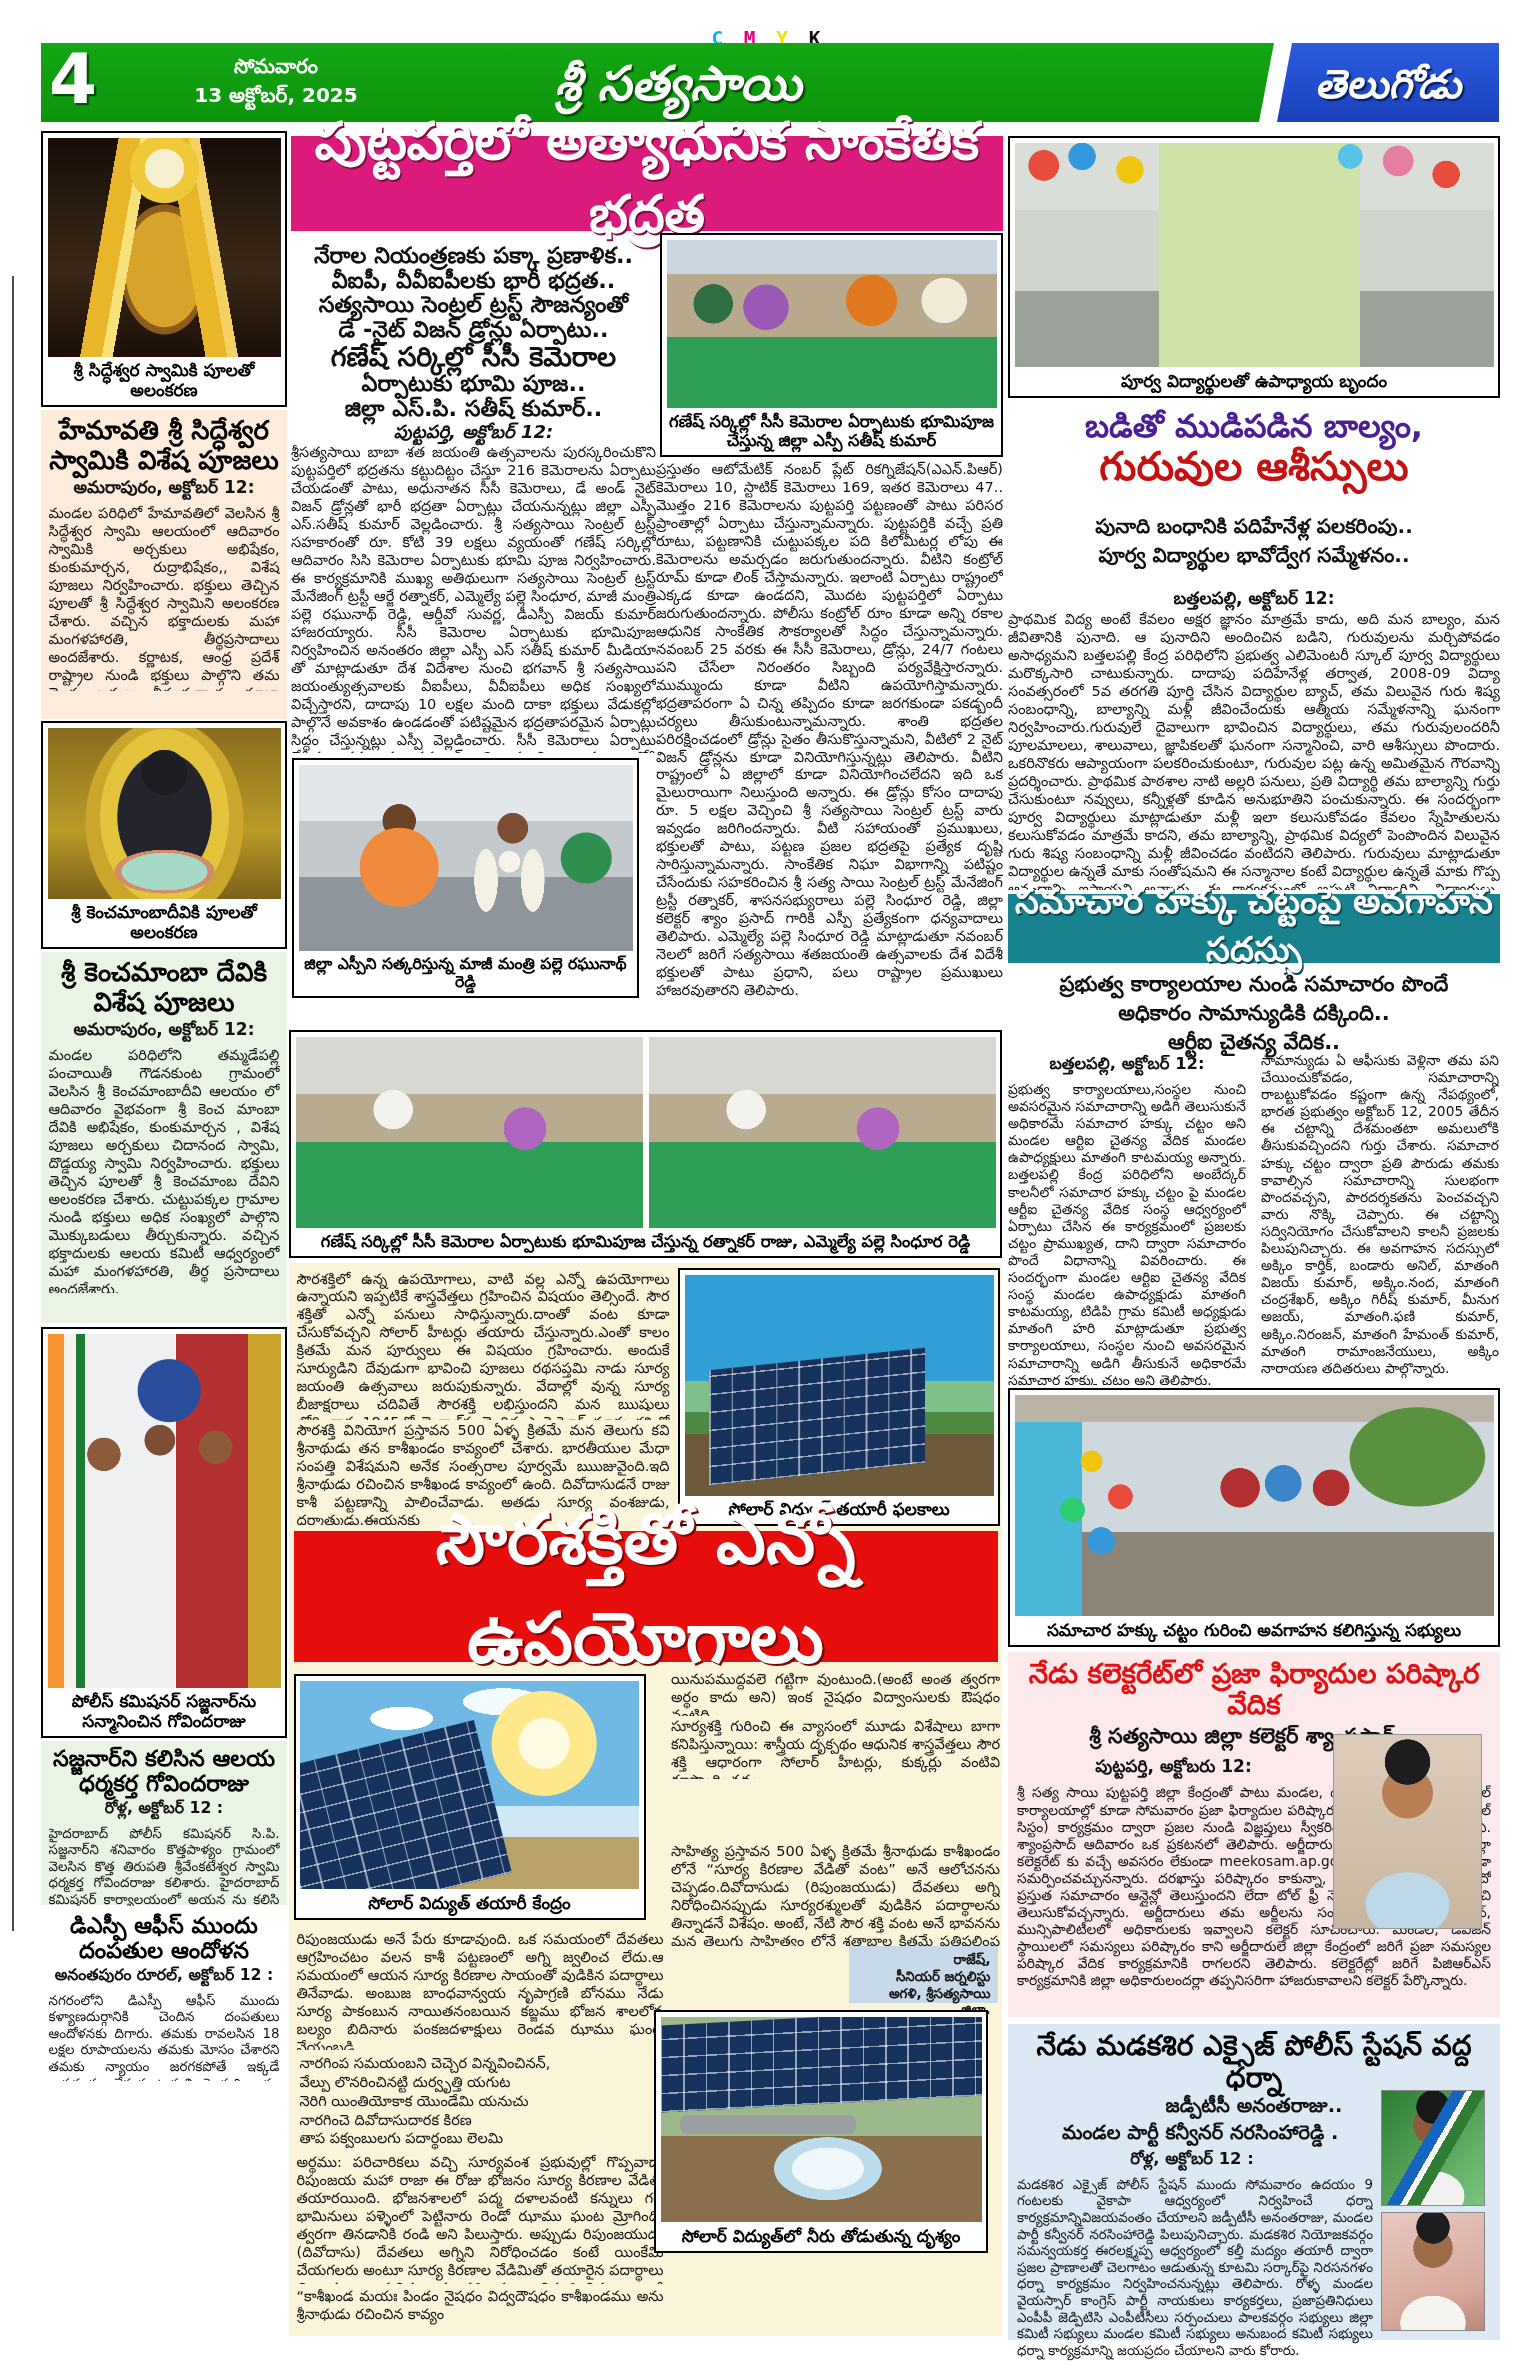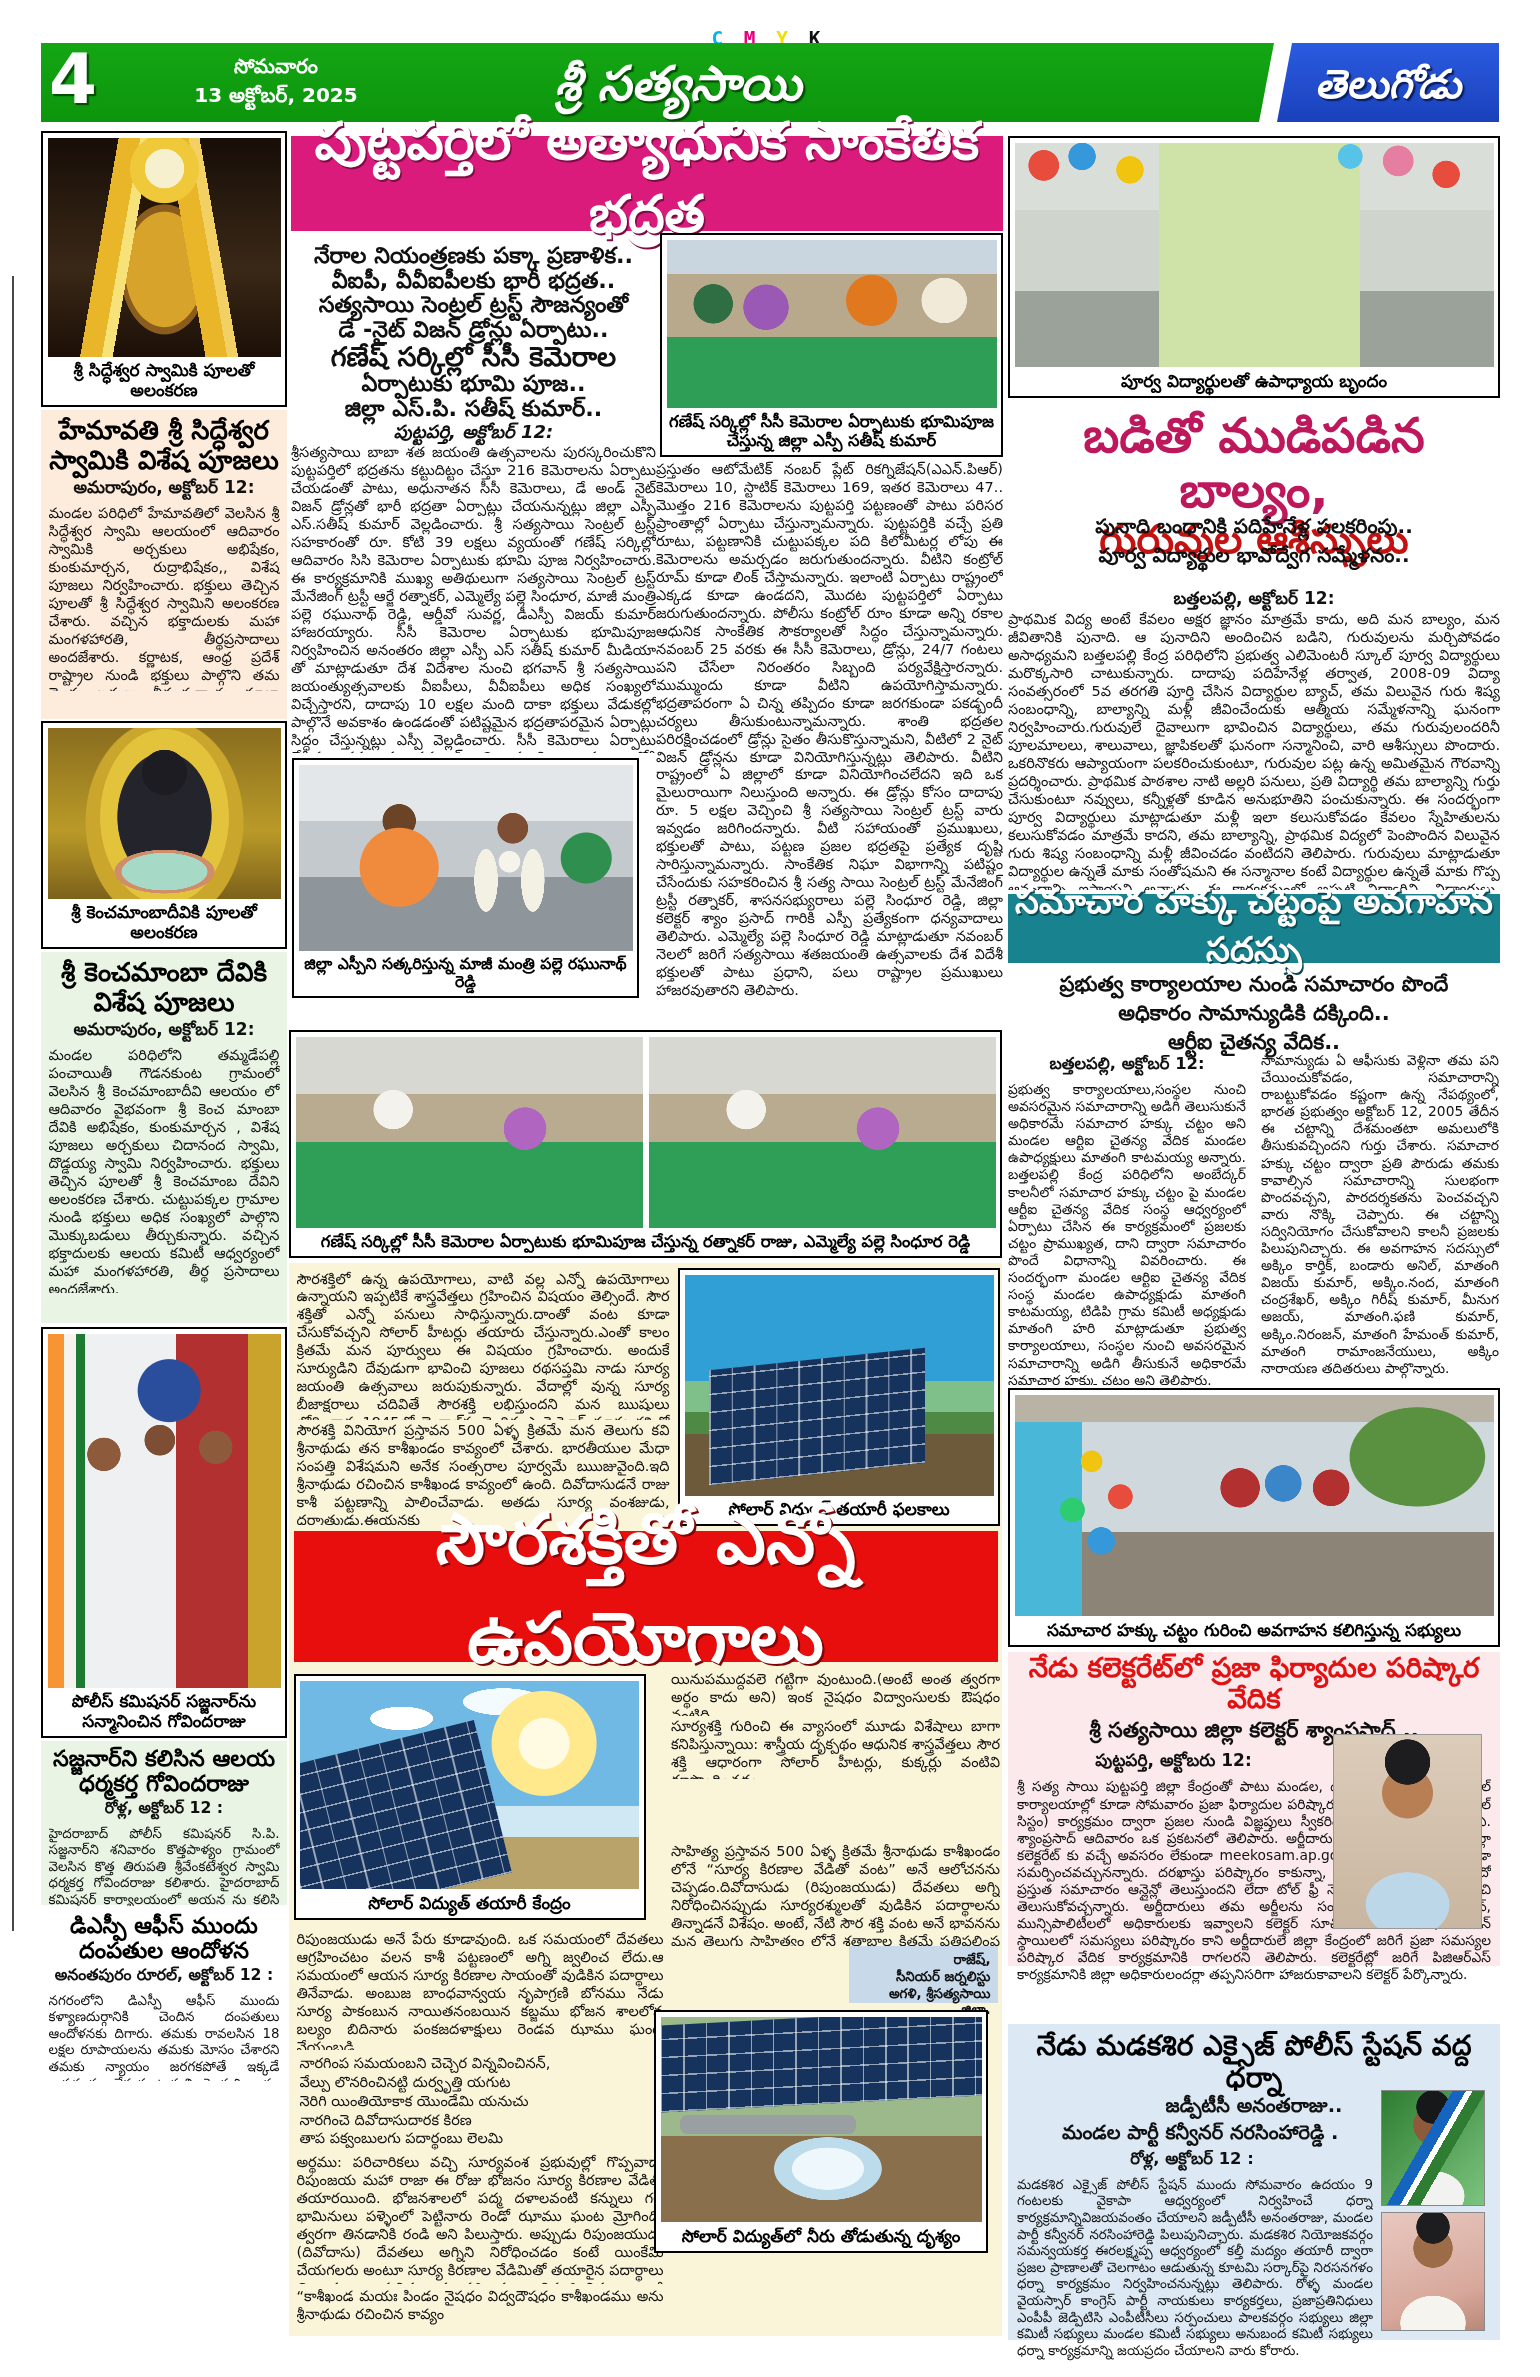--- a/index.html
+++ b/index.html
@@ -261,21 +261,21 @@
       </div>
       <div class="caption">సోలార్ విద్యుత్‌లో నీరు తోడుతున్న దృశ్యం</div>
     </div>
   </div>
 
   <div class="abs frame" style="left:1008px;top:136px;width:492px;height:262px;">
     <div class="ph ph-group"></div>
     <div class="caption">పూర్వ విద్యార్థులతో ఉపాధ్యాయ బృందం</div>
   </div>
   <div class="abs" style="left:1008px;top:408px;width:492px;">
-    <div class="headline" style="font-size:48px;color:#be185d;">బడితో ముడిపడిన బాల్యం,</div>
+    <div class="headline" style="font-size:32px;color:#4c1d95;">బడితో ముడిపడిన బాల్యం,</div>
     <div class="headline" style="font-size:40px;color:#c41111;">గురువుల ఆశీస్సులు</div>
   </div>
   <div class="abs" style="left:1008px;top:514px;width:492px;">
     <div class="deckline" style="font-size:20px;">పునాది బంధానికి పదిహేనేళ్ల పలకరింపు..</div>
     <div class="deckline" style="font-size:20px;">పూర్వ విద్యార్థుల భావోద్వేగ సమ్మేళనం..</div>
   </div>
   <div class="abs dateline" style="left:1008px;top:586px;width:492px;">బత్తలపల్లి, అక్టోబర్ 12:</div>
   <div class="abs body" style="left:1008px;top:611px;width:492px;height:279px;">ప్రాథమిక విద్య అంటే కేవలం అక్షర జ్ఞానం మాత్రమే కాదు, అది మన బాల్యం, మన జీవితానికి పునాది. ఆ పునాదిని అందించిన బడిని, గురువులను మర్చిపోవడం అసాధ్యమని బత్తలపల్లి కేంద్ర పరిధిలోని ప్రభుత్వ ఎలిమెంటరీ స్కూల్ పూర్వ విద్యార్థులు మరొక్కసారి చాటుకున్నారు. దాదాపు పదిహేనేళ్ల తర్వాత, 2008-09 విద్యా సంవత్సరంలో 5వ తరగతి పూర్తి చేసిన విద్యార్థుల బ్యాచ్, తమ విలువైన గురు శిష్య సంబంధాన్ని, బాల్యాన్ని మళ్లీ జీవించేందుకు ఆత్మీయ సమ్మేళనాన్ని ఘనంగా నిర్వహించారు.గురువులే దైవాలుగా భావించిన విద్యార్థులు, తమ గురువులందరినీ పూలమాలలు, శాలువాలు, జ్ఞాపికలతో ఘనంగా సన్మానించి, వారి ఆశీస్సులు పొందారు. ఒకరినొకరు ఆప్యాయంగా పలకరించుకుంటూ, గురువుల పట్ల ఉన్న అమితమైన గౌరవాన్ని ప్రదర్శించారు. ప్రాథమిక పాఠశాల నాటి అల్లరి పనులు, ప్రతి విద్యార్థి తమ బాల్యాన్ని గుర్తు చేసుకుంటూ నవ్వులు, కన్నీళ్లతో కూడిన అనుభూతిని పంచుకున్నారు. ఈ సందర్భంగా పూర్వ విద్యార్థులు మాట్లాడుతూ మళ్లీ ఇలా కలుసుకోవడం కేవలం స్నేహితులను కలుసుకోవడం మాత్రమే కాదని, తమ బాల్యాన్ని, ప్రాథమిక విద్యలో పెంపొందిన విలువైన గురు శిష్య సంబంధాన్ని మళ్లీ జీవించడం వంటిదని తెలిపారు. గురువులు మాట్లాడుతూ విద్యార్థుల ఉన్నతే మాకు సంతోషమని ఈ సన్మానాల కంటే విద్యార్థుల ఉన్నతే మాకు గొప్ప ఆనందాన్ని ఇస్తాయని అన్నారు. ఈ కార్యక్రమంలో అప్పటి విద్యార్థిని, విద్యార్థులు, ఉపాధ్యాయులు పాల్గొన్నారు</div>
 
   <div class="abs banner" style="left:1008px;top:894px;width:492px;height:69px;background:#18828f;font-size:34px;text-shadow:1.5px 1.5px 0 #0b4a52;">సమాచార హక్కు చట్టంపై అవగాహన సదస్సు</div>
@@ -288,21 +288,21 @@
     <div class="dateline" style="font-size:16.4px;">బత్తలపల్లి, అక్టోబర్ 12:</div>
     <div class="body" style="height:304px;font-size:13.8px;">ప్రభుత్వ కార్యాలయాలు,సంస్థల నుంచి అవసరమైన సమాచారాన్ని అడిగి తెలుసుకునే అధికారమే సమాచార హక్కు చట్టం అని మండల ఆర్టిఐ చైతన్య వేదిక  మండల ఉపాధ్యక్షులు మాతంగి కాటమయ్య అన్నారు. బత్తలపల్లి కేంద్ర పరిధిలోని అంబేద్కర్ కాలనీలో సమాచార హక్కు చట్టం పై మండల ఆర్టీఐ చైతన్య వేదిక సంస్థ ఆధ్వర్యంలో ఏర్పాటు చేసిన ఈ కార్యక్రమంలో ప్రజలకు చట్టం ప్రాముఖ్యత, దాని ద్వారా సమాచారం పొందే విధానాన్ని వివరించారు. ఈ సందర్భంగా మండల ఆర్టిఐ చైతన్య వేదిక సంస్థ మండల ఉపాధ్యక్షుడు మాతంగి కాటమయ్య, టిడిపి గ్రామ కమిటీ అధ్యక్షుడు మాతంగి హరి మాట్లాడుతూ ప్రభుత్వ కార్యాలయాలు, సంస్థల నుంచి అవసరమైన సమాచారాన్ని అడిగి తీసుకునే అధికారమే సమాచార హక్కు చట్టం అని తెలిపారు.</div>
   </div>
   <div class="abs body" style="left:1261px;top:1052px;width:238px;height:329px;font-size:13.8px;">సామాన్యుడు ఏ ఆఫీసుకు వెళ్లినా తమ పని చేయించుకోవడం, సమాచారాన్ని రాబట్టుకోవడం కష్టంగా ఉన్న నేపథ్యంలో, భారత ప్రభుత్వం అక్టోబర్ 12, 2005 తేదీన ఈ చట్టాన్ని దేశమంతటా అమలులోకి తీసుకువచ్చిందని గుర్తు చేశారు. సమాచార హక్కు చట్టం ద్వారా ప్రతి పౌరుడు తమకు కావాల్సిన సమాచారాన్ని సులభంగా పొందవచ్చని, పారదర్శకతను పెంచవచ్చని వారు నొక్కి చెప్పారు. ఈ చట్టాన్ని సద్వినియోగం చేసుకోవాలని కాలనీ ప్రజలకు పిలుపునిచ్చారు. ఈ అవగాహన సదస్సులో అక్కిం కార్తిక్, బండారు అనిల్, మాతంగి విజయ్ కుమార్, అక్కిం.నంద, మాతంగి చంద్రశేఖర్, అక్కిం గిరీష్ కుమార్, మీనుగ అజయ్, మాతంగి.ఫణి కుమార్, అక్కిం.నిరంజన్, మాతంగి హేమంత్ కుమార్, మాతంగి రామాంజనేయులు, అక్కిం నారాయణ తదితరులు పాల్గొన్నారు.</div>
 
   <div class="abs frame" style="left:1008px;top:1388px;width:492px;height:259px;">
     <div class="ph ph-rti"></div>
     <div class="caption">సమాచార హక్కు చట్టం గురించి అవగాహన కలిగిస్తున్న సభ్యులు</div>
   </div>
 
-  <div class="abs" style="left:1008px;top:1652px;width:492px;height:314px;background:#fbe9ec;padding:0 9px;">
+  <div class="abs" style="left:1008px;top:1652px;width:492px;height:365px;background:#fbe9ec;padding:6px 9px;">
     <div class="headline" style="font-size:27.6px;color:#e01212;">నేడు కలెక్టరేట్‌లో ప్రజా ఫిర్యాదుల పరిష్కార వేదిక</div>
     <div class="deckline" style="font-size:21px;margin:3px 0;">శ్రీ సత్యసాయి జిల్లా కలెక్టర్ శ్యాంప్రసాద్ ..</div>
     <div class="ph-collector abs" style="left:325px;top:82px;width:149px;height:195px;border:0.7px solid #999;"></div>
     <div class="dateline" style="width:313px;">పుట్టపర్తి, అక్టోబరు 12:</div>
     <div class="body" style="height:253px;font-size:13.8px;">శ్రీ సత్య సాయి పుట్టపర్తి జిల్లా కేంద్రంతో పాటు మండల, డివిజన్ కేంద్రాలు, మునిసిపల్ కార్యాలయాల్లో కూడా సోమవారం ప్రజా ఫిర్యాదుల పరిష్కార వేదిక (పబ్లిక్ గ్రీవెన్స్ రెడ్రెస్సల్ సిస్టం) కార్యక్రమం ద్వారా ప్రజల నుండి విజ్ఞప్తులు స్వీకరించనున్నట్లు జిల్లా కలెక్టర్ ఏ. శ్యాంప్రసాద్ ఆదివారం ఒక ప్రకటనలో తెలిపారు. అర్జీదారులు తమ దరఖాస్తులను జిల్లా కలెక్టరేట్ కు వచ్చే అవసరం లేకుండా meekosam.ap.gov.inలో ఆన్లైన్ ద్వారా కూడా సమర్పించవచ్చునన్నారు. దరఖాస్తు పరిష్కారం కాకున్నా, పరిష్కారం ఏ దశలో ఉందో ప్రస్తుత సమాచారం ఆన్లైన్లో తెలుస్తుందని లేదా టోల్ ఫ్రీ నెంబర్ 1100 ను సంప్రదించి తెలుసుకోవచ్చన్నారు. అర్జీదారులు తమ అర్జీలను సంబంధిత మండల, డివిజన్, మున్సిపాలిటీలలో అధికారులకు ఇవ్వాలని కలెక్టర్ సూచించారు. మండల, డివిజన్ స్థాయిలలో సమస్యలు పరిష్కారం కాని అర్జీదారులే జిల్లా కేంద్రంలో జరిగే ప్రజా సమస్యల పరిష్కార వేదిక కార్యక్రమానికి రాగలరని తెలిపారు. కలెక్టరేట్లో జరిగే పిజిఆర్ఎస్ కార్యక్రమానికి జిల్లా అధికారులందర్లా తప్పనిసరిగా హాజరుకావాలని కలెక్టర్ పేర్కొన్నారు.</div>
   </div>
 
   <div class="abs" style="left:1008px;top:2024px;width:492px;height:316px;background:#dce9f4;padding:6px 9px;">
     <div class="headline" style="font-size:28px;">నేడు మడకశిర ఎక్సైజ్ పోలీస్ స్టేషన్  వద్ద ధర్నా</div>
     <div class="deckline" style="font-size:19.4px;">జడ్పీటీసీ అనంతరాజు..</div>

